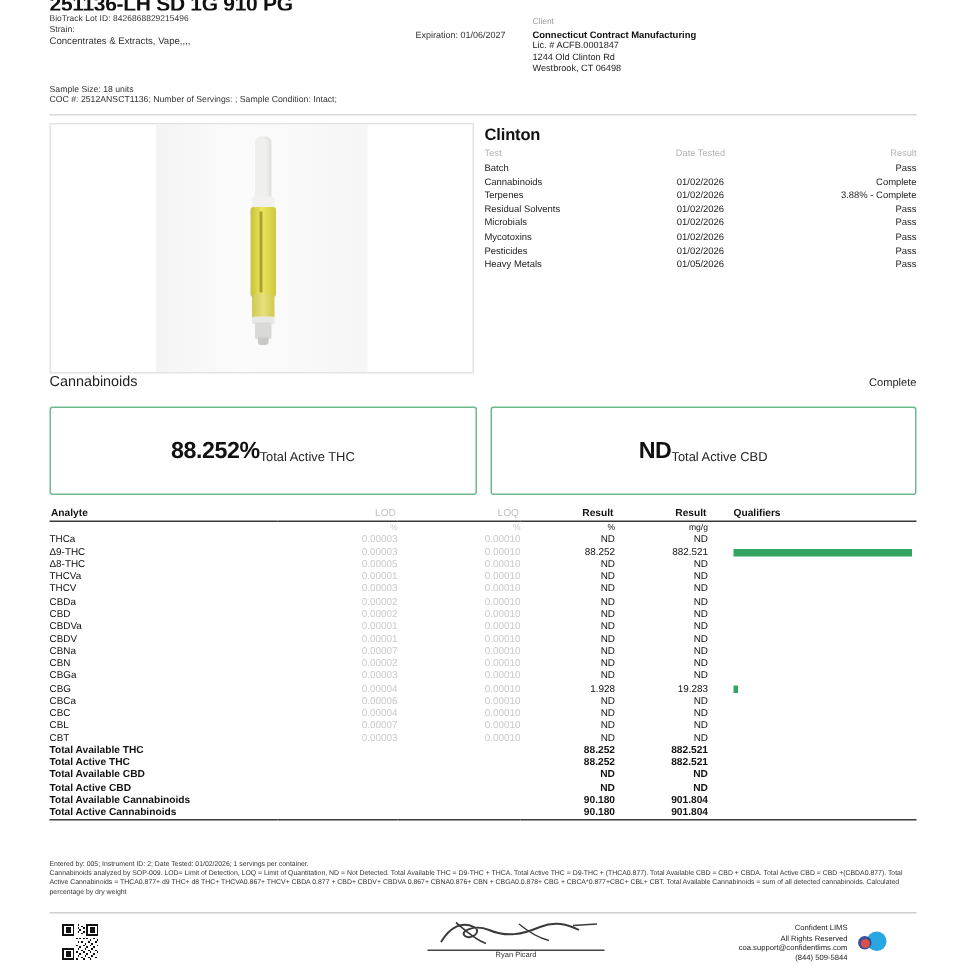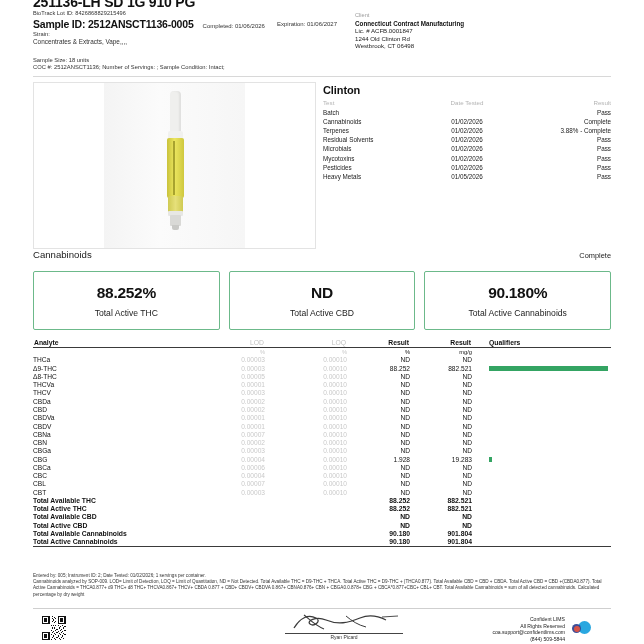--- a/index.html
+++ b/index.html
@@ -61,21 +61,21 @@
   .pass{color:#3aa459;}
   .complete{color:#222;}
 
   
   .cb-band{position:absolute;left:33px;top:249px;width:578px;display:flex;justify-content:space-between;align-items:baseline;}
   .cb-band .t{font-size:9.6px;color:#222;}
   .cb-band .s{font-size:7.4px;color:#222;}
 
   .boxes{position:absolute;left:33px;top:271px;width:578px;display:flex;gap:9px;}
   .box{flex:1;border:1px solid #6cb98a;border-radius:2px;height:57px;
-       display:flex;flex-direction:column;align-items:center;justify-content:center;background:#fff;}
+       display:flex;flex-direction:row;align-items:center;justify-content:center;background:#fff;}
   .box .v{font-size:15.5px;font-weight:bold;color:#111;letter-spacing:-0.3px;}
   .box .c{font-size:8.6px;color:#222;margin-top:6px;}
 
   
   .an{position:absolute;left:33px;top:338px;width:578px;}
   .antable{width:100%;border-collapse:collapse;table-layout:fixed;}
   .antable th{font-size:6.8px;font-weight:bold;color:#111;padding-bottom:1px;
       border-bottom:1.1px solid #3a3a3a;}
   .antable th.lod,.antable th.loq{color:#c2c2c2;font-weight:normal;}
   .antable th.l{text-align:left}.antable th.r{text-align:right}
@@ -108,24 +108,20 @@
   .logo .corange{position:absolute;left:4px;top:6px;width:6px;height:6px;border-radius:50%;background:#e8543f;opacity:.9;}
 </style>
 </head>
 <body>
 
 <div class="page">
 
   <div class="hdr">
     <div class="prod-title">251136-LH SD 1G 910 PG</div>
     <div class="biotrack">BioTrack Lot ID: 8426868829215496</div>
-    <div class="idrow">
-      <span class="sampleid">Sample ID: 2512ANSCT1136-0005</span>
-      <span class="completed">Completed: 01/06/2026</span>
-    </div>
     <div class="strainline">Strain:</div>
     <div class="expiration">Expiration: 01/06/2027</div>
     <div class="subtype">Concentrates &amp; Extracts, Vape,,,,</div>
   </div>
 
   <div class="client">
     <div class="lbl">Client</div>
     <div class="name">Connecticut Contract Manufacturing</div>
     <div class="ln">Lic. # ACFB.0001847</div>
     <div class="ln">1244 Old Clinton Rd</div>
@@ -213,24 +209,20 @@
     <span class="s">Complete</span>
   </div>
   <div class="boxes" id="cb-boxes">
       <div class="box">
         <div class="v">88.252%</div>
         <div class="c">Total Active THC</div>
       </div>
       <div class="box">
         <div class="v">ND</div>
         <div class="c">Total Active CBD</div>
-      </div>
-      <div class="box">
-        <div class="v">90.180%</div>
-        <div class="c">Total Active Cannabinoids</div>
       </div>
     </div>
 
   <div class="an">
     <table class="antable">
       <colgroup>
           <col class="c1">
           <col class="c2">
           <col class="c3">
           <col class="c4">

